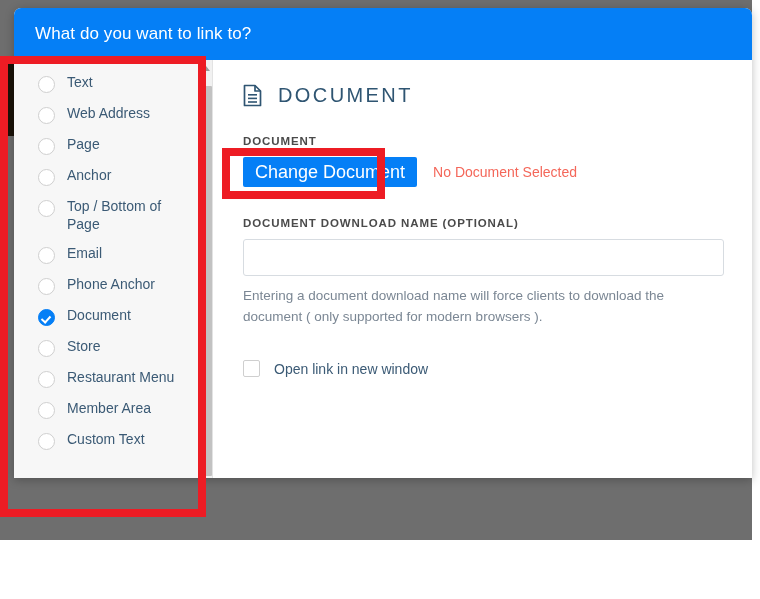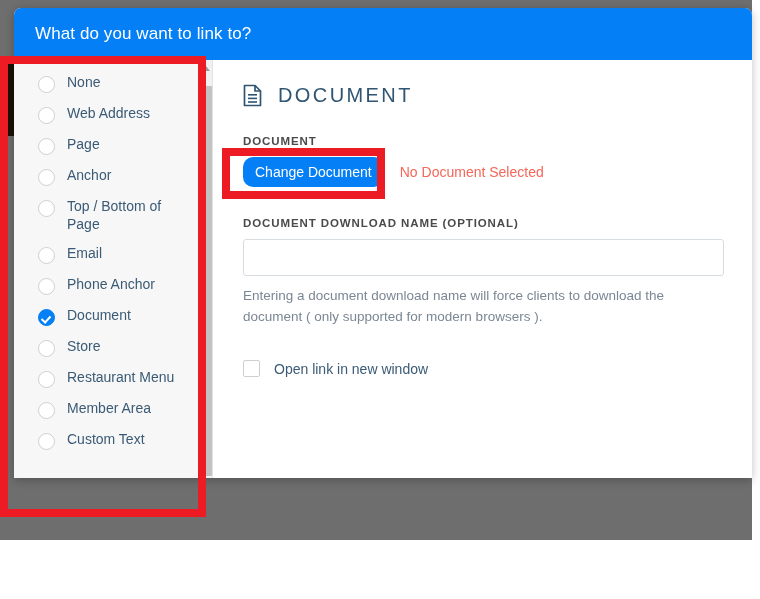--- a/index.html
+++ b/index.html
@@ -198,24 +198,24 @@
   .doc-row {
     display: flex;
     align-items: center;
     margin-bottom: 30px;
     height: 30px;
   }
   .btn-change {
     background: #057FF6;
     color: #ffffff;
     border: none;
-    font-size: 14px;
+    font-size: 18px;
     font-family: "Liberation Sans", sans-serif;
     padding: 7px 12px;
-    border-radius: 10px;
+    border-radius: 2px;
     cursor: pointer;
     line-height: 16px;
     text-align: center;
   }
   .no-doc {
     margin-left: 16px;
     color: #f4675a;
     font-size: 14px;
   }
   .text-input {
@@ -325,21 +325,21 @@
     <div class="modal-title">What do you want to link to?</div>
   </div>
 
   <div class="modal-body">
 
     <div class="sidebar">
       <div class="radio-list">
 
         <div class="radio-row">
           <span class="radio-circle"></span>
-          <span class="radio-label">None</span>
+          <span class="radio-label">Text</span>
         </div>
 
         <div class="radio-row">
           <span class="radio-circle"></span>
           <span class="radio-label">Web Address</span>
         </div>
 
         <div class="radio-row">
           <span class="radio-circle"></span>
           <span class="radio-label">Page</span>

